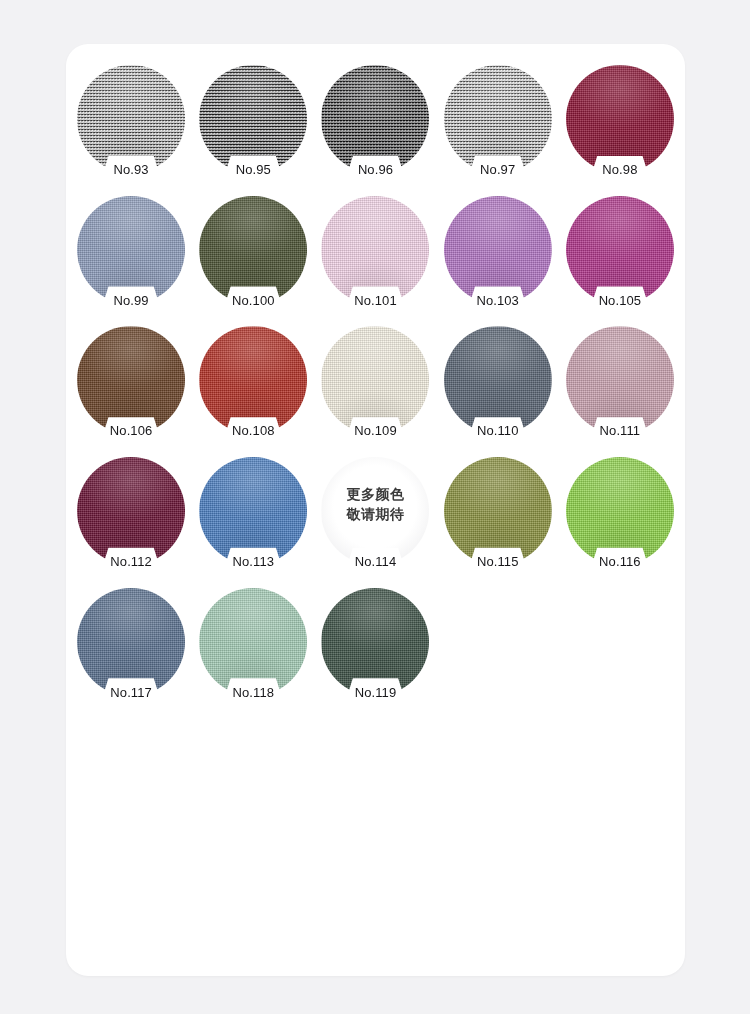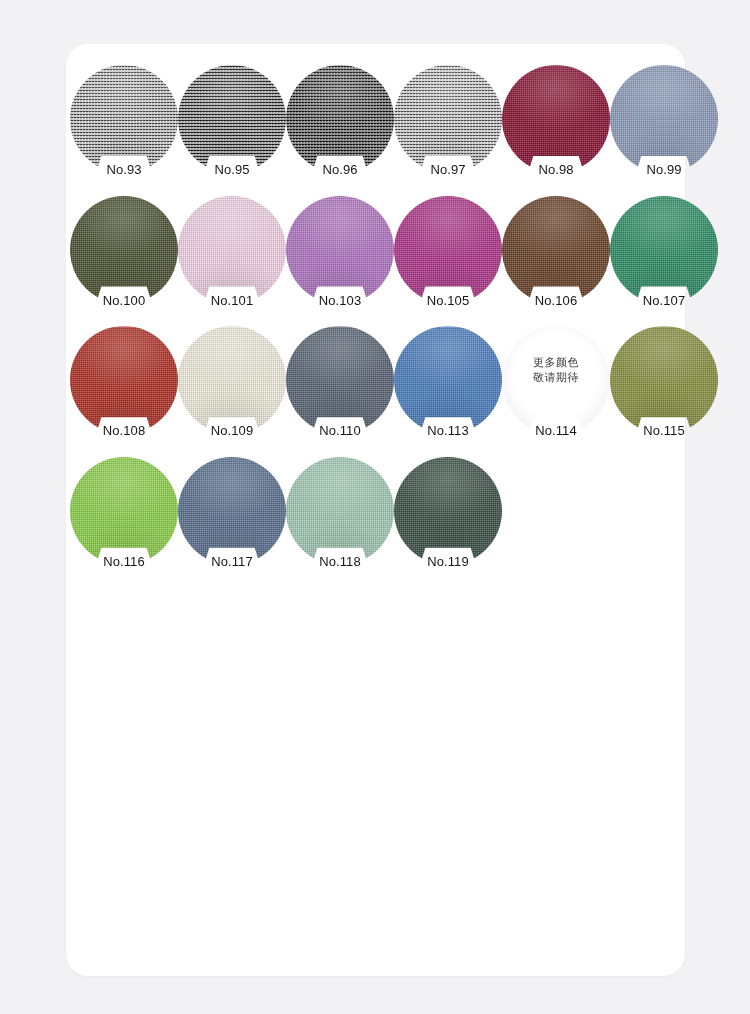--- a/index.html
+++ b/index.html
@@ -23,21 +23,21 @@
     background: #ffffff;
     border-radius: 22px;
     box-shadow: 0 1px 3px rgba(0,0,0,0.04);
   }
 
   #grid {
     position: absolute;
     left: 0; top: 0;
     width: 100%; height: 100%;
     display: grid;
-    grid-template-columns: repeat(6, 1fr);
+    grid-template-columns: repeat(5, 1fr);
     grid-template-rows: repeat(7, 1fr);
     padding: 10px 4px 8px 4px;
   }
 
   .cell {
     position: relative;
     display: flex;
     align-items: center;
     justify-content: center;
   }
@@ -86,26 +86,27 @@
       radial-gradient(circle at 50% 46%, #ffffff 52%, #f4f4f5 74%, #dcdcde 100%);
   }
   .swatch.blank .disc::after { background: none; }
 
   .notice {
     position: absolute;
     left: 0;
     top: 26%;
     width: 100%;
     text-align: center;
-    font-size: 11px;
+    font-size: 14px;
     line-height: 1.42;
     color: #3a3a3a;
     letter-spacing: .5px;
     font-family: "DejaVu Sans", "Liberation Sans", sans-serif;
     pointer-events: none;
+    font-weight: bold;
   }
 
   .label {
     position: absolute;
     left: 0;
     bottom: -3px;
     width: 100%;
     text-align: center;
     font-size: 13px;
     line-height: 1;
@@ -180,40 +181,46 @@
         </div>
       </div>
       <div class="cell">
         <div class="swatch">
           <div class="disc" style="--c: #6c452a; --tex: repeating-linear-gradient(0deg, rgba(255,255,255,.13) 0 1px, rgba(0,0,0,.10) 1px 2px),repeating-linear-gradient(90deg, rgba(255,255,255,.11) 0 1px, rgba(0,0,0,.09) 1px 2px); --texsize: 2px 2px;"></div>
           <div class="label">No.106</div>
         </div>
       </div>
       <div class="cell">
         <div class="swatch">
-          <div class="disc" style="--c: #2f9169; --tex: repeating-linear-gradient(0deg, rgba(255,255,255,.13) 0 1px, rgba(0,0,0,.10) 1px 2px),repeating-linear-gradient(90deg, rgba(255,255,255,.11) 0 1px, rgba(0,0,0,.09) 1px 2px); --texsize: 2px 2px;"></div>
-          <div class="label">No.107</div>
-        </div>
-      </div>
-      <div class="cell">
-        <div class="swatch">
           <div class="disc" style="--c: #b43228; --tex: repeating-linear-gradient(0deg, rgba(255,255,255,.13) 0 1px, rgba(0,0,0,.10) 1px 2px),repeating-linear-gradient(90deg, rgba(255,255,255,.11) 0 1px, rgba(0,0,0,.09) 1px 2px); --texsize: 2px 2px;"></div>
           <div class="label">No.108</div>
         </div>
       </div>
       <div class="cell">
         <div class="swatch">
           <div class="disc" style="--c: #f4efe1; --tex: repeating-linear-gradient(0deg, rgba(255,255,255,.13) 0 1px, rgba(0,0,0,.10) 1px 2px),repeating-linear-gradient(90deg, rgba(255,255,255,.11) 0 1px, rgba(0,0,0,.09) 1px 2px); --texsize: 2px 2px;"></div>
           <div class="label">No.109</div>
         </div>
       </div>
       <div class="cell">
         <div class="swatch">
           <div class="disc" style="--c: #5b6676; --tex: repeating-linear-gradient(0deg, rgba(255,255,255,.13) 0 1px, rgba(0,0,0,.10) 1px 2px),repeating-linear-gradient(90deg, rgba(255,255,255,.11) 0 1px, rgba(0,0,0,.09) 1px 2px); --texsize: 2px 2px;"></div>
           <div class="label">No.110</div>
+        </div>
+      </div>
+      <div class="cell">
+        <div class="swatch">
+          <div class="disc" style="--c: #cba4b1; --tex: repeating-linear-gradient(0deg, rgba(255,255,255,.13) 0 1px, rgba(0,0,0,.10) 1px 2px),repeating-linear-gradient(90deg, rgba(255,255,255,.11) 0 1px, rgba(0,0,0,.09) 1px 2px); --texsize: 2px 2px;"></div>
+          <div class="label">No.111</div>
+        </div>
+      </div>
+      <div class="cell">
+        <div class="swatch">
+          <div class="disc" style="--c: #6c1537; --tex: repeating-linear-gradient(0deg, rgba(255,255,255,.13) 0 1px, rgba(0,0,0,.10) 1px 2px),repeating-linear-gradient(90deg, rgba(255,255,255,.11) 0 1px, rgba(0,0,0,.09) 1px 2px); --texsize: 2px 2px;"></div>
+          <div class="label">No.112</div>
         </div>
       </div>
       <div class="cell">
         <div class="swatch">
           <div class="disc" style="--c: #4c7fc1; --tex: repeating-linear-gradient(0deg, rgba(255,255,255,.13) 0 1px, rgba(0,0,0,.10) 1px 2px),repeating-linear-gradient(90deg, rgba(255,255,255,.11) 0 1px, rgba(0,0,0,.09) 1px 2px); --texsize: 2px 2px;"></div>
           <div class="label">No.113</div>
         </div>
       </div>
       <div class="cell">
         <div class="swatch blank">

